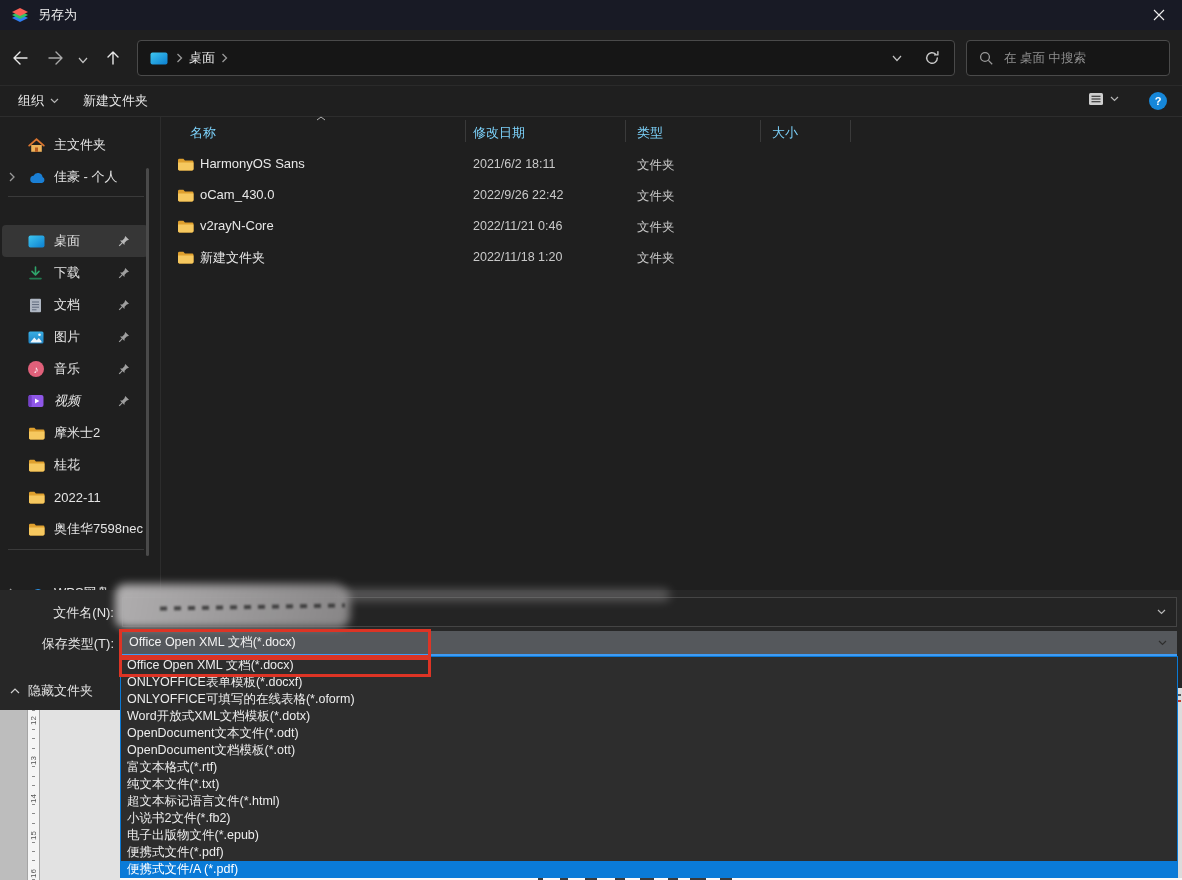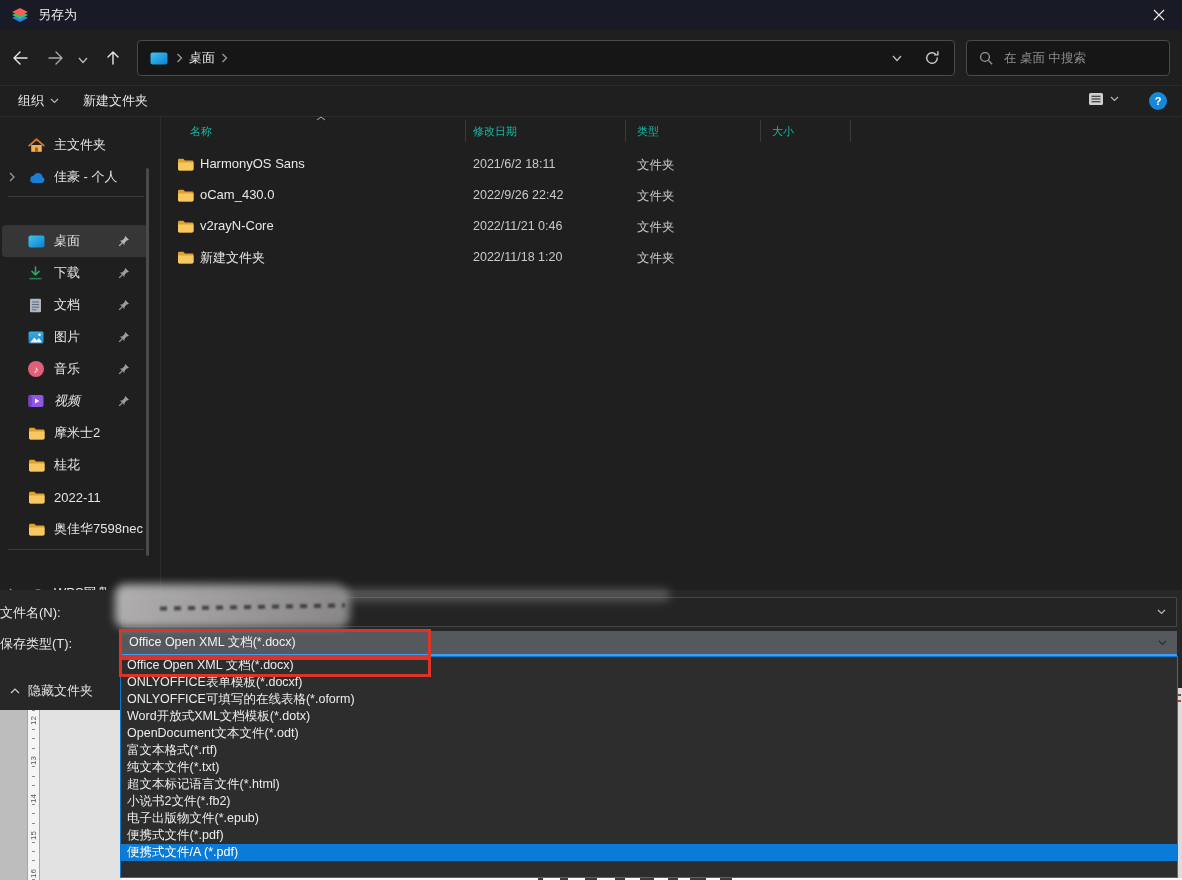--- a/index.html
+++ b/index.html
@@ -25,27 +25,27 @@
   .sb-item{left:2px;width:146px;height:32px;display:flex;align-items:center;border-radius:4px;margin-top:12px;}
   .sb-item.sel{background:#363636;}
   .sb-exp{position:absolute;left:6px;display:flex;}
   .sb-icon{position:absolute;left:26px;display:flex;}
   .sb-label{position:absolute;left:52px;font-size:13px;color:#e4e4e4;white-space:nowrap;}
   .sb-pin{position:absolute;right:18px;display:flex;}
   .sb-div{left:8px;width:136px;height:1px;background:#3a3a3a;}
   .sb-scroll{left:146px;width:3px;background:#4a4a4a;border-radius:2px;}
   .v-sep{top:117px;height:473px;width:1px;background:#2c2c2c;}
   
-  .col-h{font-size:11px;color:#14b8a6;}
+  .col-h{font-size:13px;color:#7dd3fc;}
   .col-sep{top:120px;height:22px;width:1px;background:#3a3a3a;}
   .frow-name{font-size:13px;color:#e8e8e8;}
   .frow-meta{font-size:12.5px;color:#c9c9c9;}
   
   #footer{left:0;top:590px;width:1182px;height:120px;background:#272727;}
-  .f-label{width:114px;font-size:13px;color:#e6e6e6;}
+  .f-label{width:114px;text-align:right;font-size:13px;color:#e6e6e6;}
   .combo-file{left:122px;top:597px;width:1055px;height:30px;background:#242424;border:1px solid #454545;box-sizing:border-box;}
   .combo-type{left:122px;top:631px;width:1055px;height:25px;background:#55585c;border-bottom:2px solid #3f9bf4;box-sizing:border-box;font-size:12.5px;color:#f2f2f2;line-height:23px;padding-left:7px;}
   .combo-caret{position:absolute;right:10px;top:50%;margin-top:-3px;display:flex;}
   .hidden-btn{left:10px;top:682px;display:flex;align-items:center;gap:8px;font-size:13px;color:#e2e2e2;}
   
   #dropdown{left:120px;top:656px;width:1058px;height:222px;background:#2d2d2d;border:1px solid #0b79d4;box-sizing:border-box;z-index:10;}
   .dd-item{height:17px;line-height:17px;font-size:12.5px;color:#ececec;padding-left:6px;white-space:nowrap;}
   .dd-item.hl{background:#0a7bd8;color:#fff;}
   
   .red-rect{border:3px solid #dd3425;box-sizing:border-box;z-index:30;background:transparent;}
@@ -474,20 +474,21 @@
 <div class="abs blur1"></div>
 <div class="abs blur2"></div>
 <div class="abs blur-marks"></div>
 
 <div id="dropdown" class="abs">
   <div class="dd-item">Office Open XML 文档(*.docx)</div>
   <div class="dd-item">ONLYOFFICE表单模板(*.docxf)</div>
   <div class="dd-item">ONLYOFFICE可填写的在线表格(*.oform)</div>
   <div class="dd-item">Word开放式XML文档模板(*.dotx)</div>
   <div class="dd-item">OpenDocument文本文件(*.odt)</div>
+  <div class="dd-item">OpenDocument文档模板(*.ott)</div>
   <div class="dd-item">富文本格式(*.rtf)</div>
   <div class="dd-item">纯文本文件(*.txt)</div>
   <div class="dd-item">超文本标记语言文件(*.html)</div>
   <div class="dd-item">小说书2文件(*.fb2)</div>
   <div class="dd-item">电子出版物文件(*.epub)</div>
   <div class="dd-item">便携式文件(*.pdf)</div>
   <div class="dd-item hl">便携式文件/A (*.pdf)</div>
 </div>
 
 <div class="abs red-rect" style="left:119px;top:629px;width:312px;height:29px;"></div>

